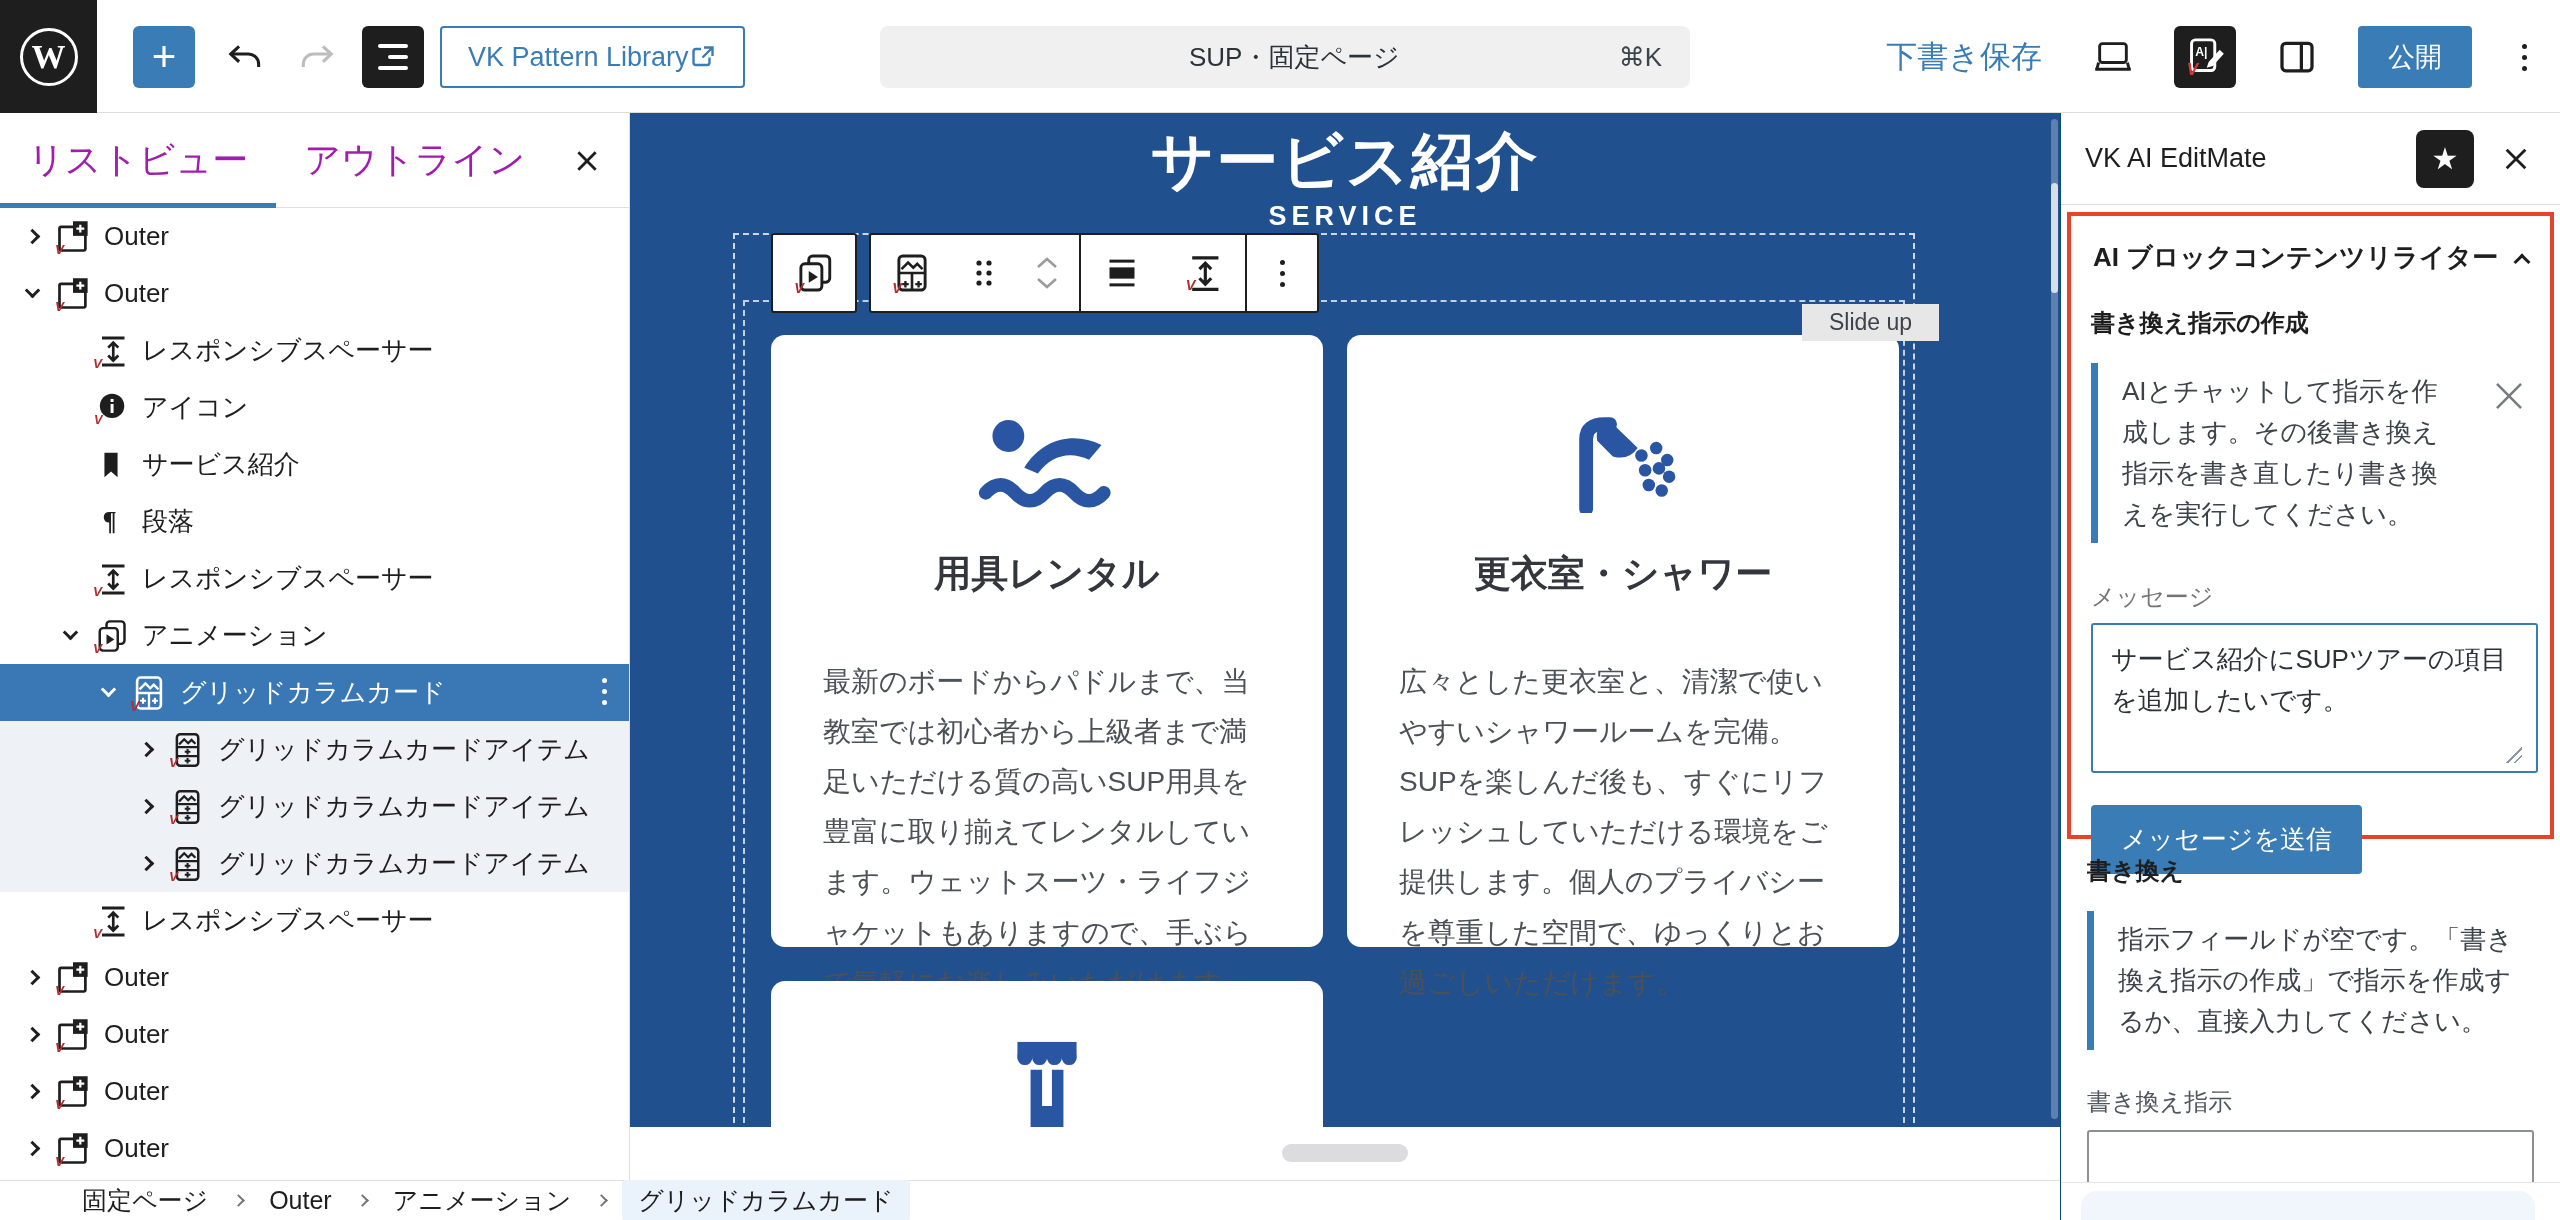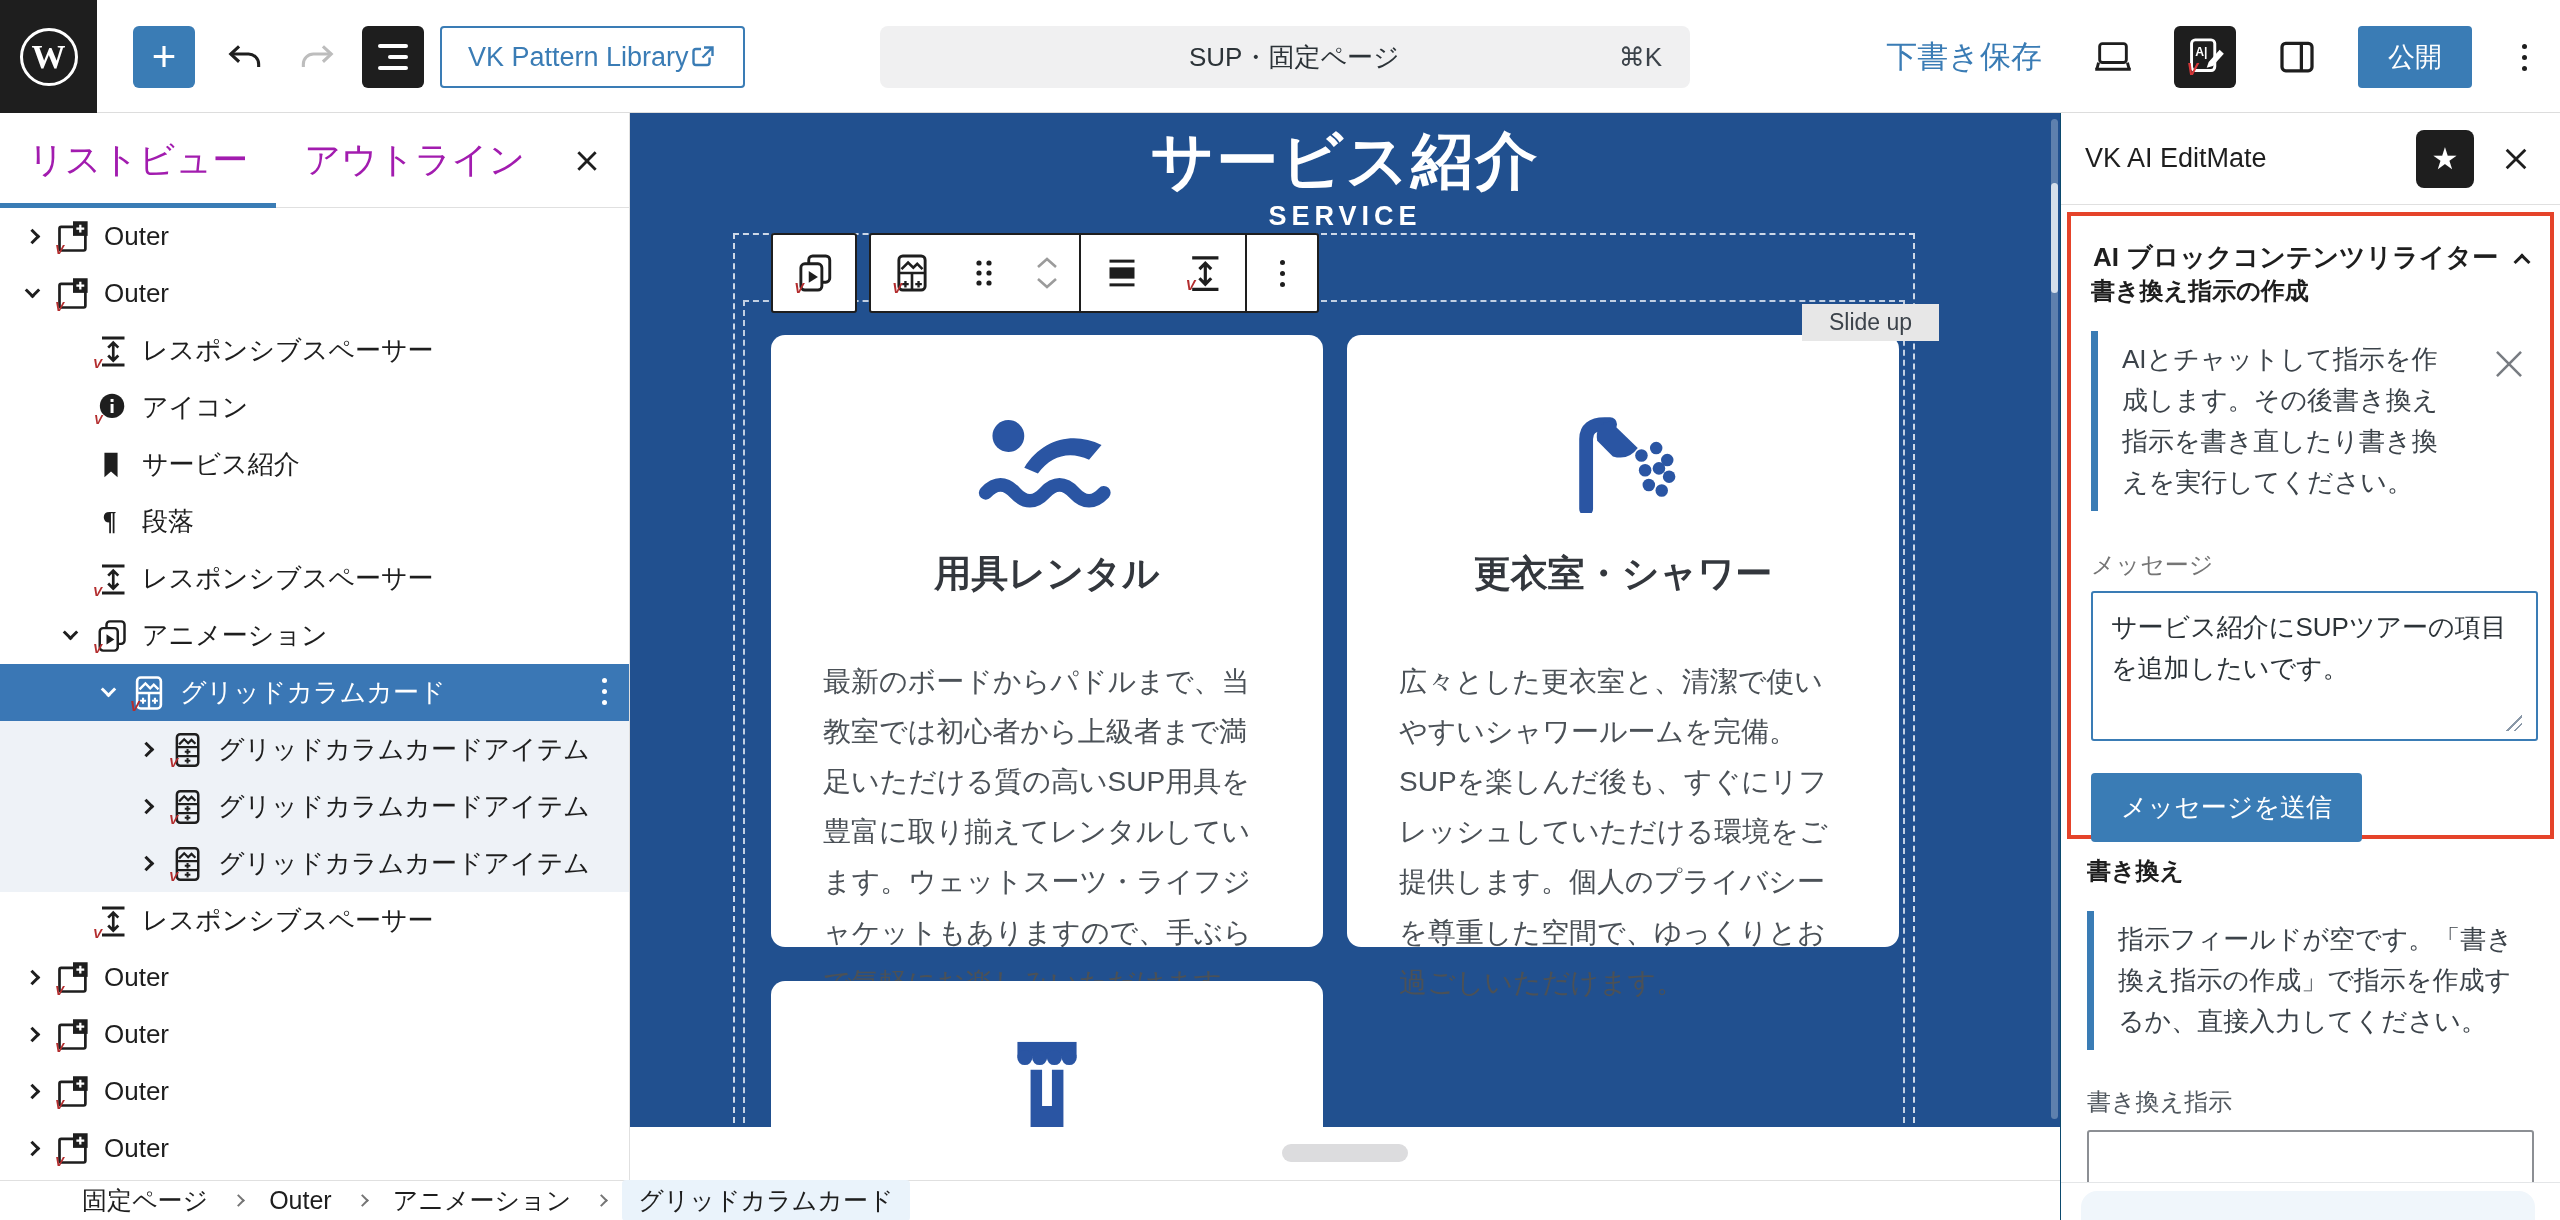--- a/index.html
+++ b/index.html
@@ -109,21 +109,21 @@
   #ai-header { position:relative; height:92px; border-bottom:1px solid #e0e0e0; display:flex; align-items:center; padding:0 24px; }
   #ai-title { font-size:27px; font-weight:500; }
   #star-btn { margin-left:auto; width:58px; height:58px; background:#1e1e1e; border-radius:8px;
     display:flex; align-items:center; justify-content:center; color:#fff; font-size:30px; }
   #ai-close { margin-left:22px; width:40px; height:40px; display:flex; align-items:center; justify-content:center; }
   #red-box { position:absolute; left:6px; top:99px; width:487px; height:627px; border:4px solid #e5432a; padding:18px 20px; }
   #rw-head { display:flex; align-items:center; padding:6px 2px 0 2px; }
   #rw-head .rw-title { font-size:26px; font-weight:600; }
   #rw-head .chev-up { margin-left:auto; width:12px; height:12px; border-right:3px solid #1e1e1e;
     border-bottom:3px solid #1e1e1e; transform:rotate(-135deg); margin-top:8px; }
-  .sub-label { font-size:24px; font-weight:700; color:#1e1e1e; }
+  .sub-label { font-size:24px; font-weight:700; margin-top:32px; color:#1e1e1e; }
   .notice { display:flex; margin-top:24px; border-left:7px solid #3a7cb5; padding:8px 4px 8px 24px;gap:24px; }
   .notice .ntext { font-size:26px; line-height:1.58; color:#3c434a; width:320px; }
   .notice .nclose { margin-left:auto; margin-top:8px; }
   .field-label { font-size:24px; color:#757575; margin-top:38px; }
   .msg-wrap { position:relative; margin-top:10px; }
   #msg-textarea { width:447px; height:150px; border:2.5px solid #3a7cb5; border-radius:3px;
     padding:14px 18px; font-size:26px; line-height:1.55; color:#2c3338; resize:none; outline:none;
     font-family:"Liberation Sans","DejaVu Sans",sans-serif; background:#fff; }
   .resize-grip { position:absolute; right:8px; bottom:14px; width:16px; height:16px;
     background:linear-gradient(135deg,transparent 0 50%,#8a98a8 50% 58%,transparent 58% 72%,#8a98a8 72% 80%,transparent 80%); }

